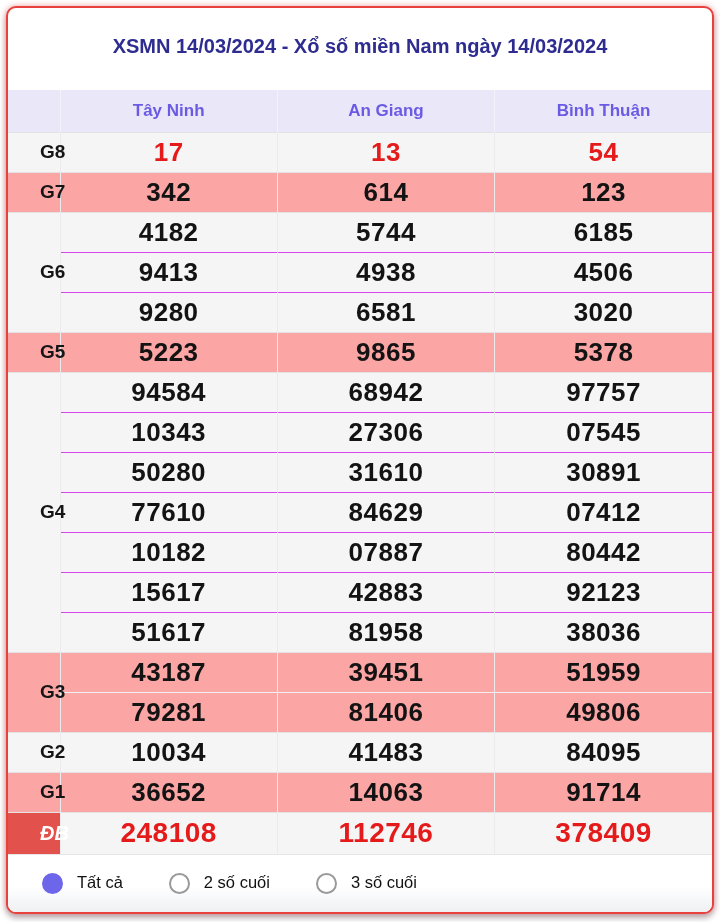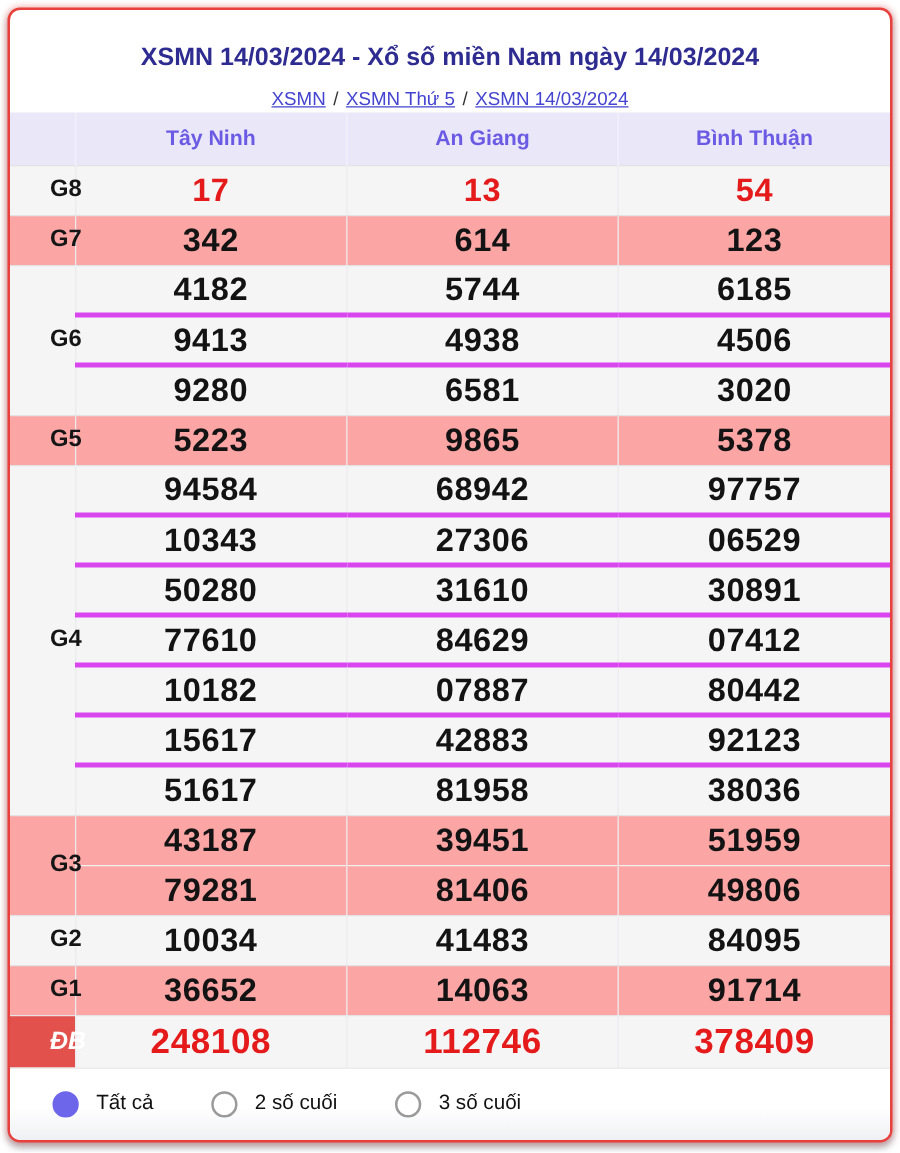--- a/index.html
+++ b/index.html
@@ -77,21 +77,21 @@
     vertical-align:middle;
     padding:0;
   }
   .results th + th{border-left:1px solid #f3f2fb;}
   .results td{border-left:1px solid #ebebee;}
   .results td.label{border-left:none;}
   tr.gray td{background:var(--row-alt-bg,#f5f5f6);}
   tr.white td{background:#fca5a5;}
   tr.gstart td, tr.gstart td.label{border-top:1px solid #e3e3e6;}
   tr.sub.white td{border-top:1px solid #f0f0f0;}
-  tr.sub.gray td{border-top:4px solid #d946ef;}
+  tr.sub.gray td{border-top:1px solid #d946ef;}
   td.label{
     font-size:19px;
     font-weight:700;
     color:#151515;
     padding-left:32px;
   }
   td.val{
     font-size:26px;
     font-weight:700;
     color:#131313;
@@ -138,21 +138,20 @@
   }
 </style>
 </head>
 <body>
 
 <div class="page">
   <section class="card">
 
     <header class="card-head">
       <h1 class="title">XSMN 14/03/2024 - Xổ số miền Nam ngày 14/03/2024</h1>
-      <nav class="crumbs" id="crumbs"><a>XSMN</a><span class="sep">/</span><a>XSMN Thứ 5</a><span class="sep">/</span><a>XSMN 14/03/2024</a></nav>
     </header>
 
     <table class="results">
       <colgroup>
         <col class="c-label">
           <col>
           <col>
           <col>
       </colgroup>
       <thead>
@@ -200,21 +199,21 @@
           </tr>
           <tr class="gray gstart">
             <td class="label" rowspan="7">G4</td>
             <td class="val">94584</td>
             <td class="val">68942</td>
             <td class="val">97757</td>
           </tr>
           <tr class="gray sub">
             <td class="val">10343</td>
             <td class="val">27306</td>
-            <td class="val">06529</td>
+            <td class="val">07545</td>
           </tr>
           <tr class="gray sub">
             <td class="val">50280</td>
             <td class="val">31610</td>
             <td class="val">30891</td>
           </tr>
           <tr class="gray sub">
             <td class="val">77610</td>
             <td class="val">84629</td>
             <td class="val">07412</td>

